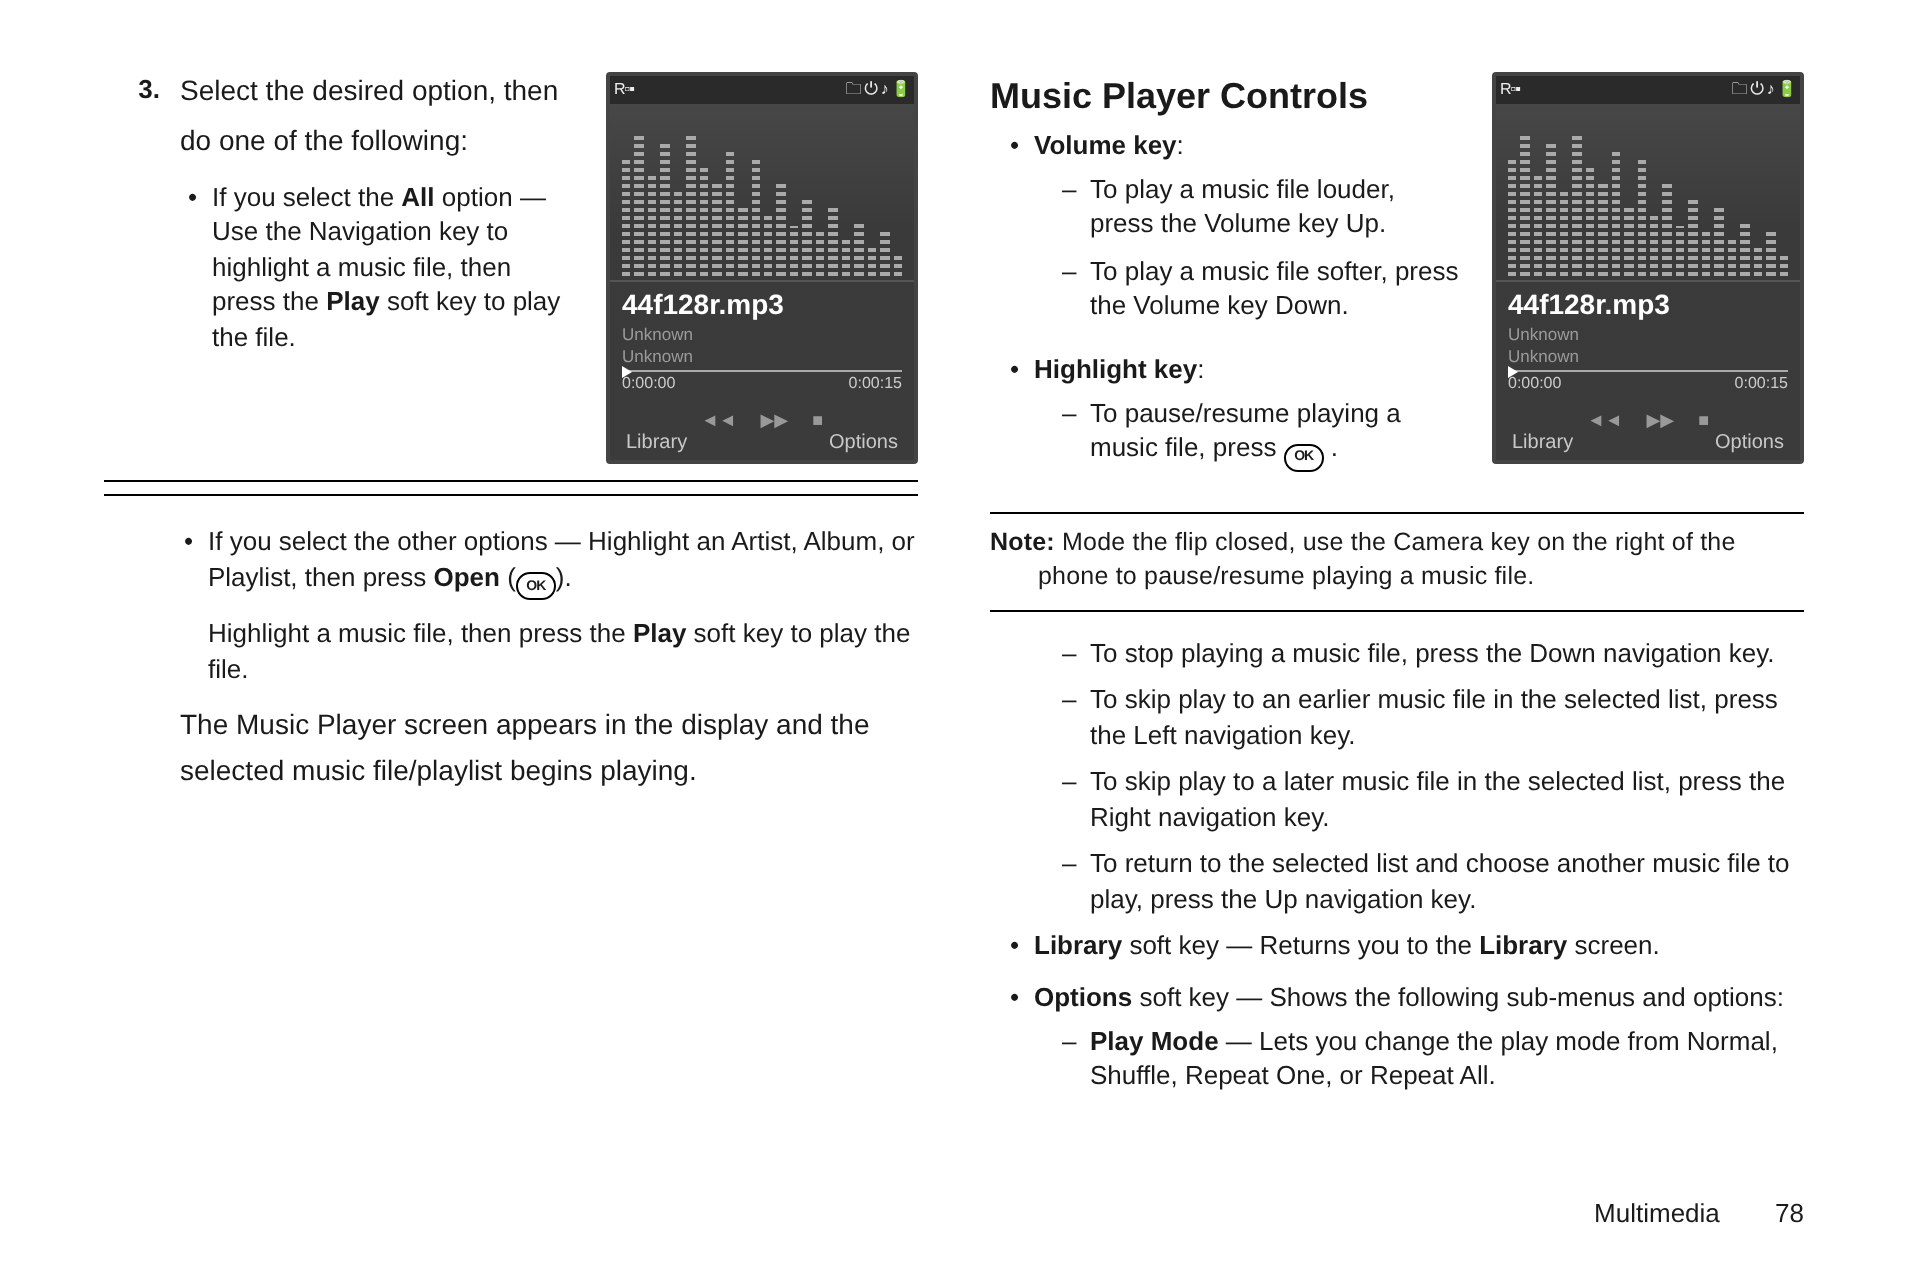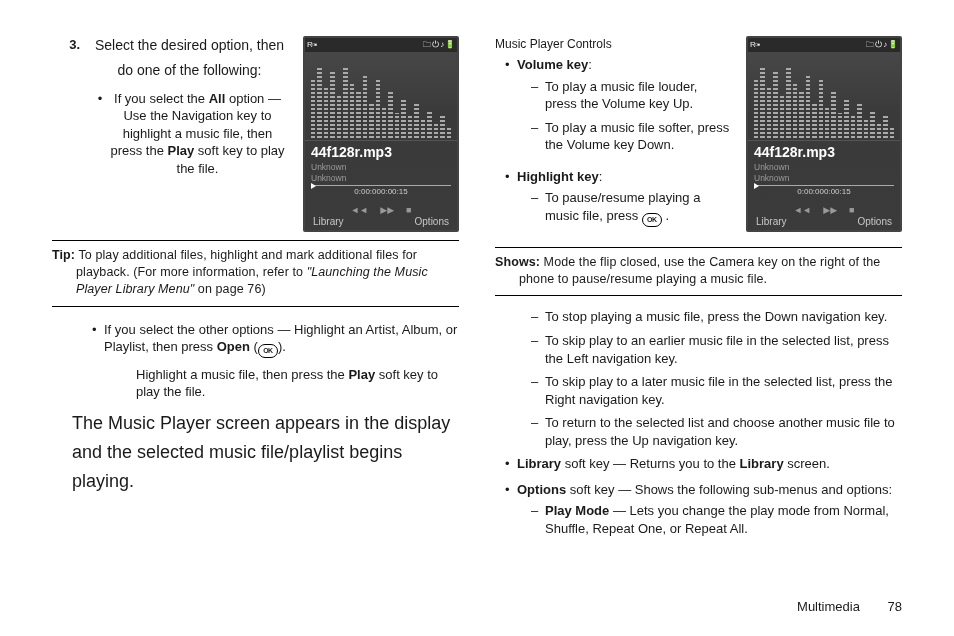--- a/index.html
+++ b/index.html
@@ -22,31 +22,31 @@
   .columns {
     display: flex;
     gap: 36px;
     flex: 1;
   }
   .col {
     width: 50%;
   }
   .step-block { display: flex; }
   .step-number { font-weight: 700; width: 28px; text-align: right; padding-right: 10px; }
-  .step-body { flex: 1; text-align: center; }
+  .step-body { flex: 1; }
   .step-text { font-size: 14px; }
   .sub-bullets { margin: 10px 0 0 4px; }
   .sub-bullet { display: flex; margin-bottom: 8px; }
   .sub-bullet .dot { width: 12px; }
   .sub-bullet .txt { flex: 1; }
   .left-top-row { display: flex; gap: 14px; }
   .left-top-text { flex: 1; }
 
   b { font-weight: 700; }
-  .heading { font-weight: 400; font-size: 12px; margin-bottom: 4px; }
+  .heading { font-weight: 700; font-size: 18px; margin-bottom: 4px; }
 
   .rule { border: none; border-top: 1px solid #000; margin: 6px 0; }
   .tip-block { font-size: 12.5px; padding: 0 18px 2px 18px; letter-spacing: 0.1px;}
   .tip-hang { text-indent: -24px; padding-left: 24px; }
   .italic { font-style: italic; }
 
   .screenshot {
     width: 152px;
     height: 192px;
     border: 2px solid #444;
@@ -92,21 +92,21 @@
     color: #9a9a9a;
     padding: 0 6px;
     line-height: 1.25;
   }
   .ss-progress {
     margin: 0 6px;
   }
   .ss-progress-line { height:1px; background:#aaa; position: relative; margin-top:2px;}
   .ss-progress-line::before { content:""; position:absolute; left:0; top:-2px; width:0;height:0;
     border-top:3px solid transparent; border-bottom:3px solid transparent; border-left:5px solid #fff;}
-  .ss-time { display:flex; justify-content:center; font-size:8px; color:#ccc; margin-top:1px;}
+  .ss-time { display:flex; justify-content:space-between; font-size:8px; color:#ccc; margin-top:1px;}
   .ss-controls {
     display:flex; justify-content:center; gap:12px;
     font-size:9px; color:#999; padding:6px 0;
   }
   .ss-softkeys {
     position:absolute; bottom:2px; left:0; right:0;
     display:flex; justify-content:space-between;
     font-size:10px; color:#c8c8c8;
     padding: 0 8px;
   }
@@ -213,40 +213,37 @@
             <span>■</span>
           </div>
           <div class="ss-softkeys">
             <span>Library</span>
             <span>Options</span>
           </div>
         </div>
       </div>
 
       <hr class="rule" style="margin-top:8px">
-      <div class="tip-block tip-hang">
-        <b>Tip:</b><span> To play additional files, highlight and mark additional files for playback. (For more information, refer to </span><span class="italic">"Launching the Music Player Library Menu"</span><span>  on page 76)</span>
-      </div>
       <hr class="rule" style="margin-bottom:14px">
 
       <div class="sub-bullets" style="margin-left:40px;">
         <div class="sub-bullet">
           <div class="dot">•</div>
           <div class="txt">
             <div>
               <span>If you select the other options — Highlight an Artist, Album, or Playlist, then press </span><b>Open</b><span> (</span><span class="ok-icon">OK</span><span>).</span>
             </div>
-            <div style="margin-top:8px;margin-left:32px;">
+            <div style="margin-top:8px;">
               <span>Highlight a music file, then press the </span><b>Play</b><span> soft key to play the file.</span>
             </div>
           </div>
         </div>
       </div>
 
-      <div style="margin-left:20px; margin-top:6px; font-size:18px; line-height:1.6;">The Music Player screen appears in the display and the selected music file/playlist begins playing.</div>
+      <div style="margin-left:38px; margin-top:6px; font-size:14px; line-height:1.6;">The Music Player screen appears in the display and the selected music file/playlist begins playing.</div>
     </div>
 
     <div class="col">
       <div class="right-top-row">
         <div class="right-top-text">
           <div class="heading">Music Player Controls</div>
           <div class="nested-bullets">
             <div class="sub-bullet">
               <div class="dot">•</div>
               <div class="txt">
@@ -326,21 +323,21 @@
           </div>
           <div class="ss-softkeys">
             <span>Library</span>
             <span>Options</span>
           </div>
         </div>
       </div>
 
       <hr class="rule" style="margin-top:6px">
       <div class="tip-block tip-hang">
-        <b>Shows:</b><span> Mode the flip closed, use the Camera key on the right of the phone to pause/resume playing a music file.</span>
+        <b>Note:</b><span> Mode the flip closed, use the Camera key on the right of the phone to pause/resume playing a music file.</span>
       </div>
       <hr class="rule" style="margin-bottom:12px">
 
       <div class="dash-list" style="margin-left:36px;">
         <div class="dash-item">
             <div class="dash">–</div>
             <div class="txt">To stop playing a music file, press the Down navigation key.</div>
           </div>
         <div class="dash-item">
             <div class="dash">–</div>

